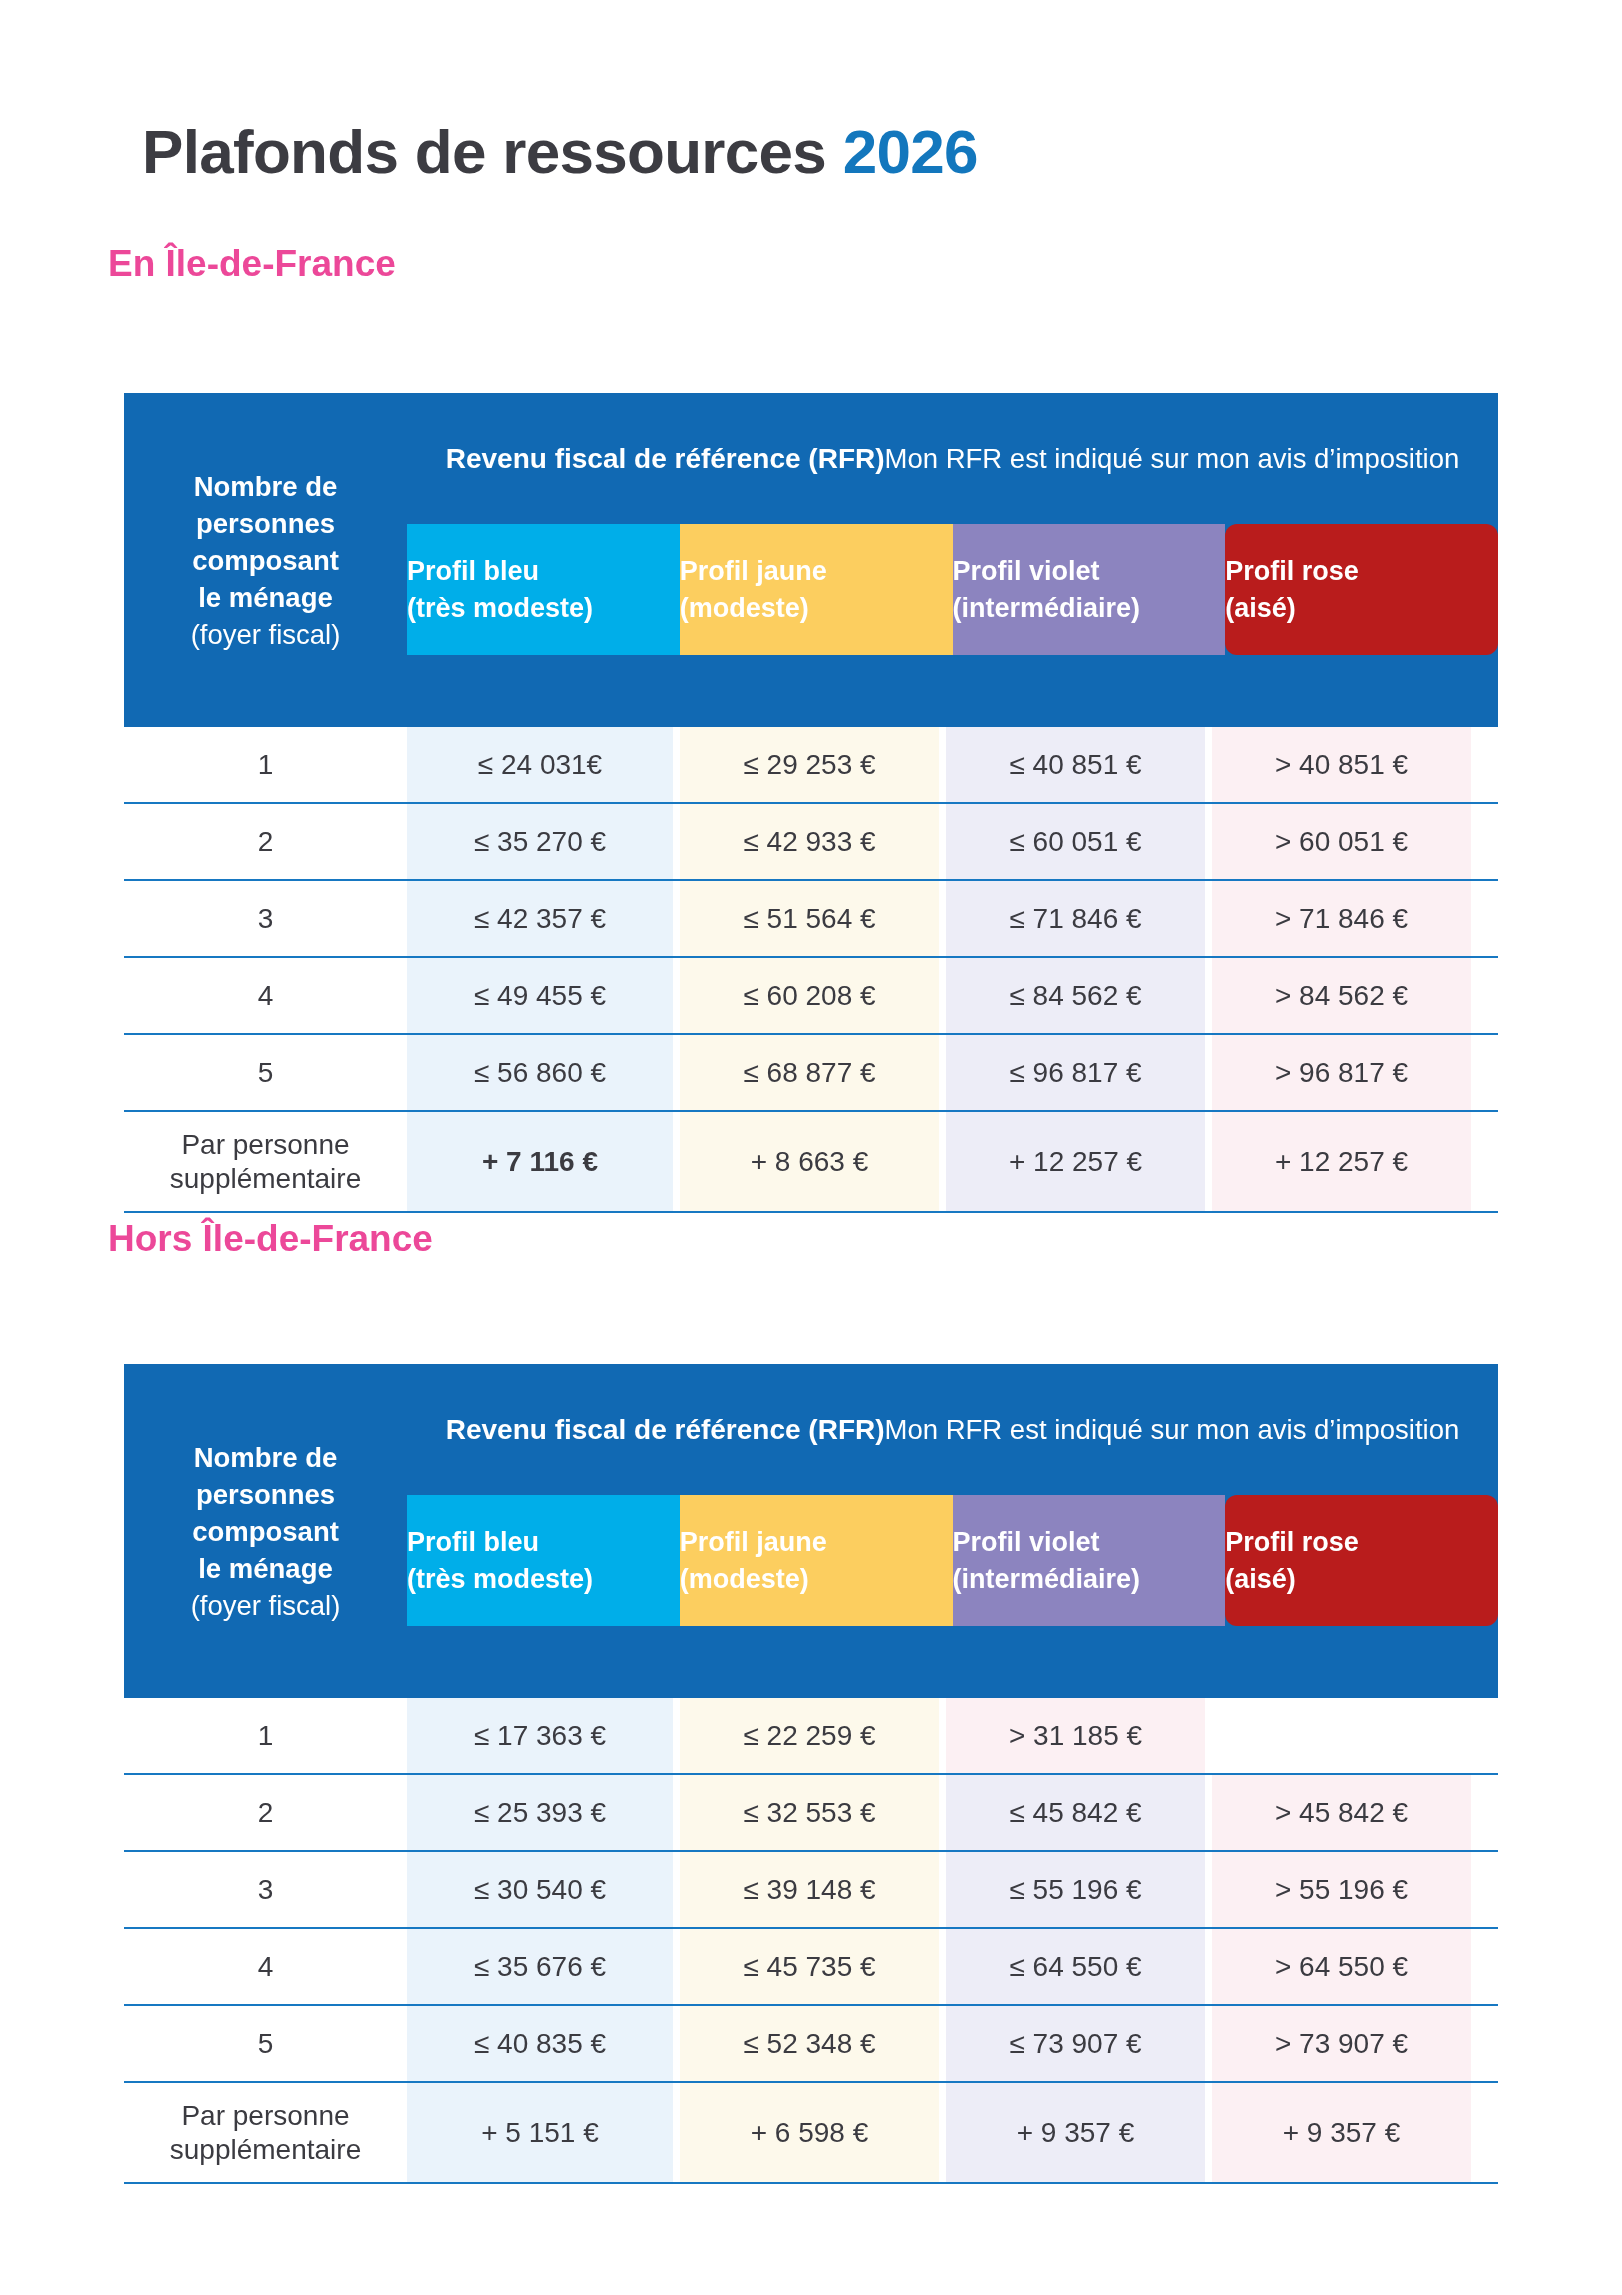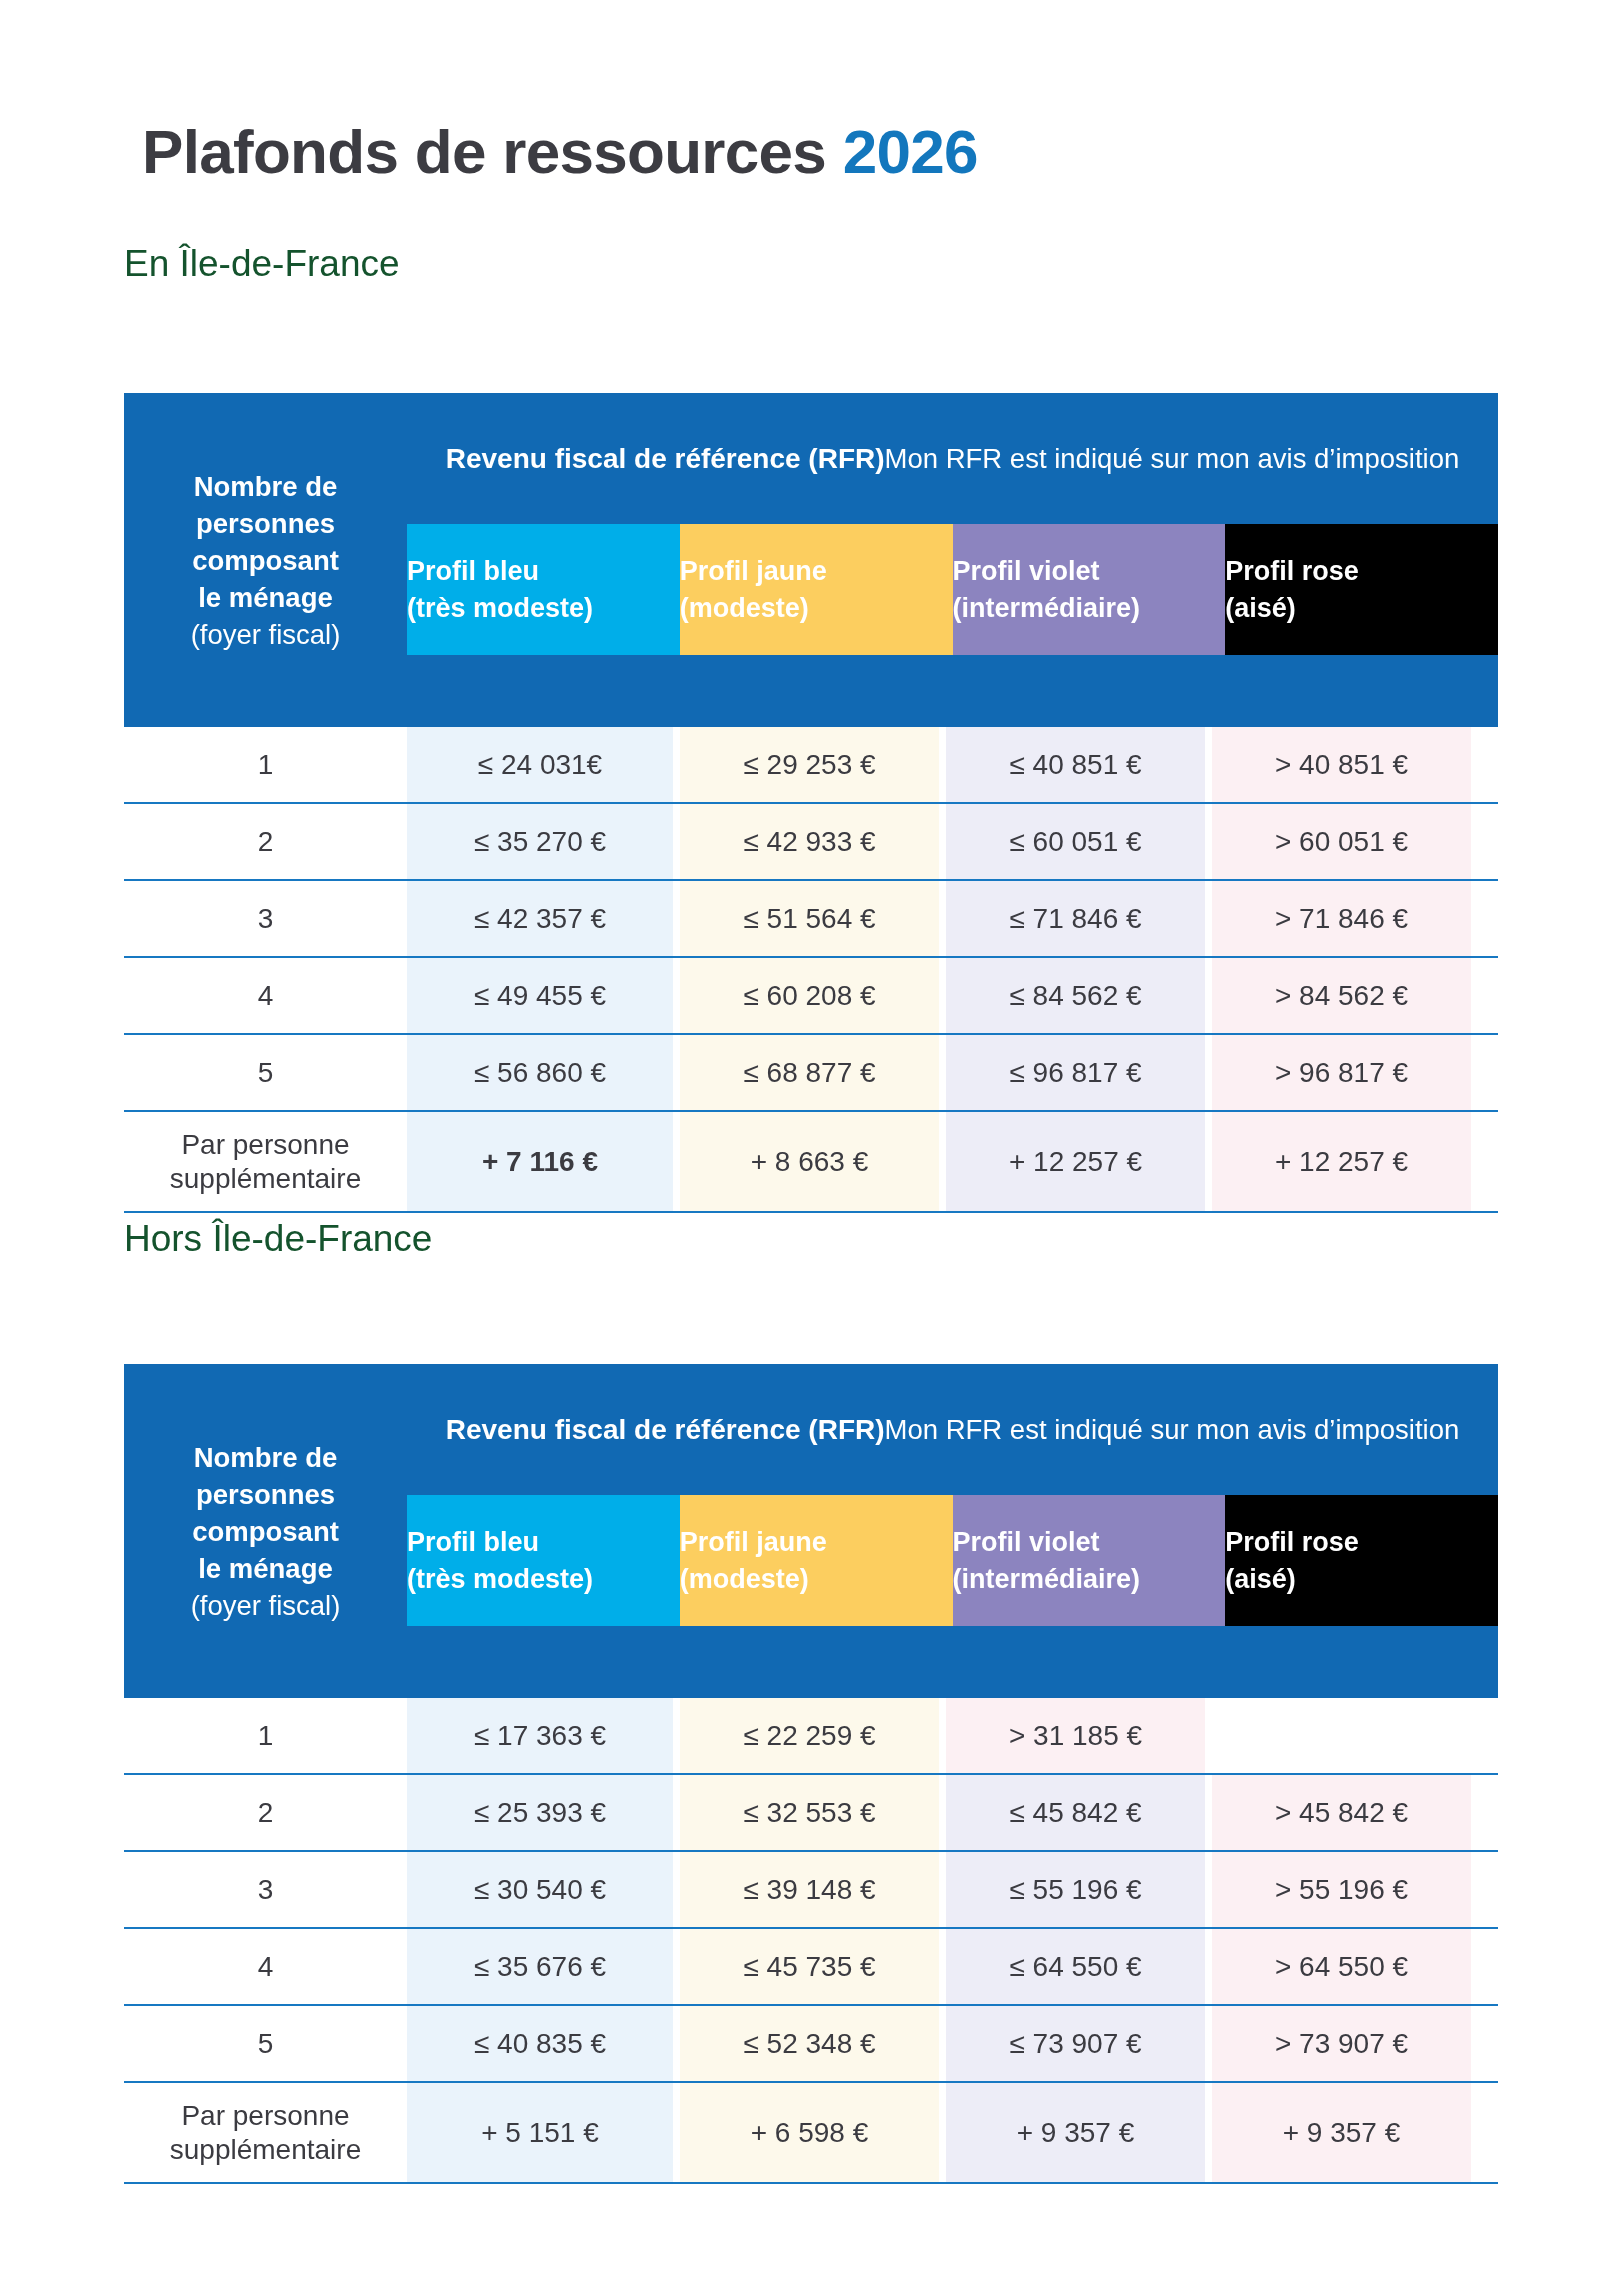--- a/index.html
+++ b/index.html
@@ -18,24 +18,24 @@
     left:142px; top:116px;
     font-size:62px;
     font-weight:bold;
     letter-spacing:-0.7px;
     color:#3C3C42;
     white-space:nowrap;
   }
   .page-title .year{color:#1377BD;}
   .section-heading{
     position:absolute;
-    left:124px;
+    left:108px;
     font-size:37px;
-    font-weight:normal;
-    color:#14532d;
+    font-weight:bold;
+    color:#ec4899;
     white-space:nowrap;
   }
   #heading-idf{top:243px;}
   #heading-hors{top:1218px;}
 
   .table{
     position:absolute;
     left:124px;
     width:1374px;
   }
@@ -80,21 +80,21 @@
     align-items:flex-start;
     text-align:center;
     color:#ffffff;
     font-weight:bold;
     font-size:27px;
     line-height:37px;
   }
   .p0{background:#00AEE9;}
   .p1{background:#FCCE5F;}
   .p2{background:#8C84BF;}
-  .p3{background:#000000;}
+  .p3{background:#b91c1c;border-radius:12px;}
 
   .tbody{border-bottom:2px solid #1778C2;}
   .trow{
     display:flex;
     height:75px;
   }
   .trow + .trow{border-top:2px solid #1778C2;}
   .trow.tall{height:99px;}
   .cell{
     display:flex;

